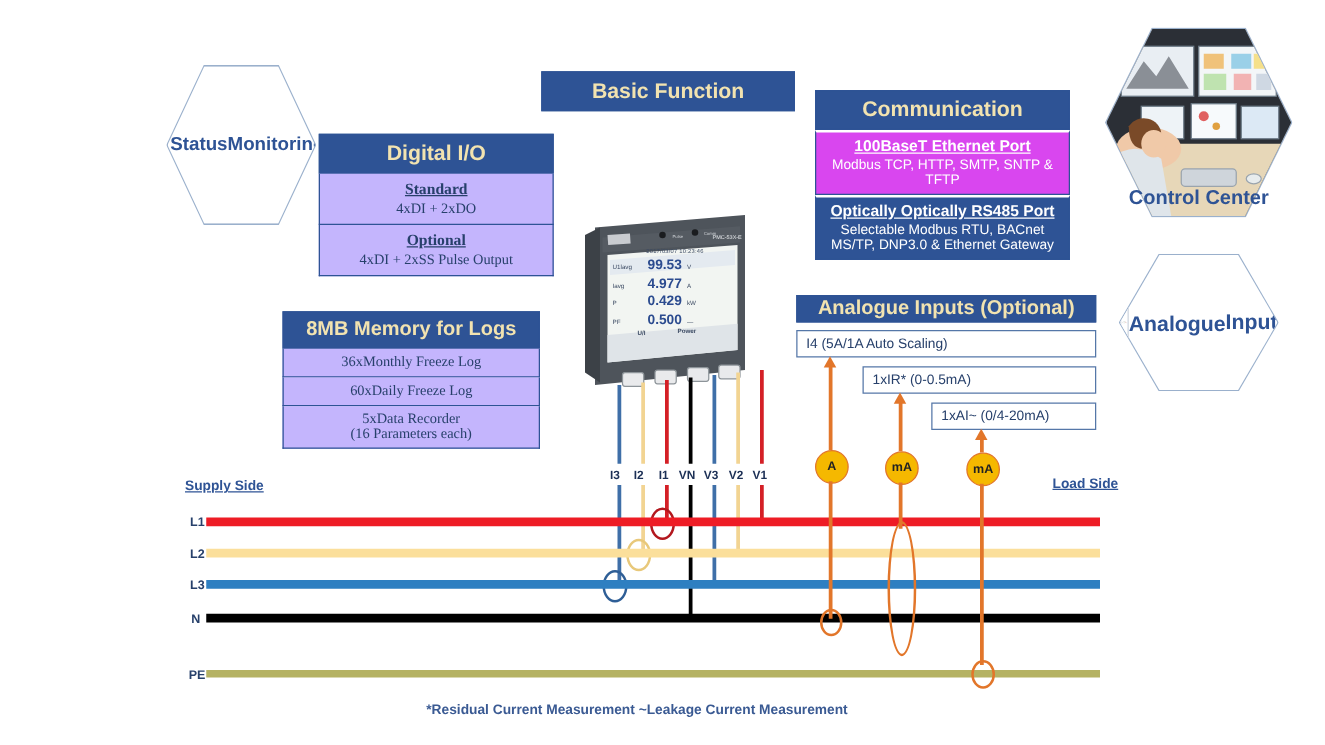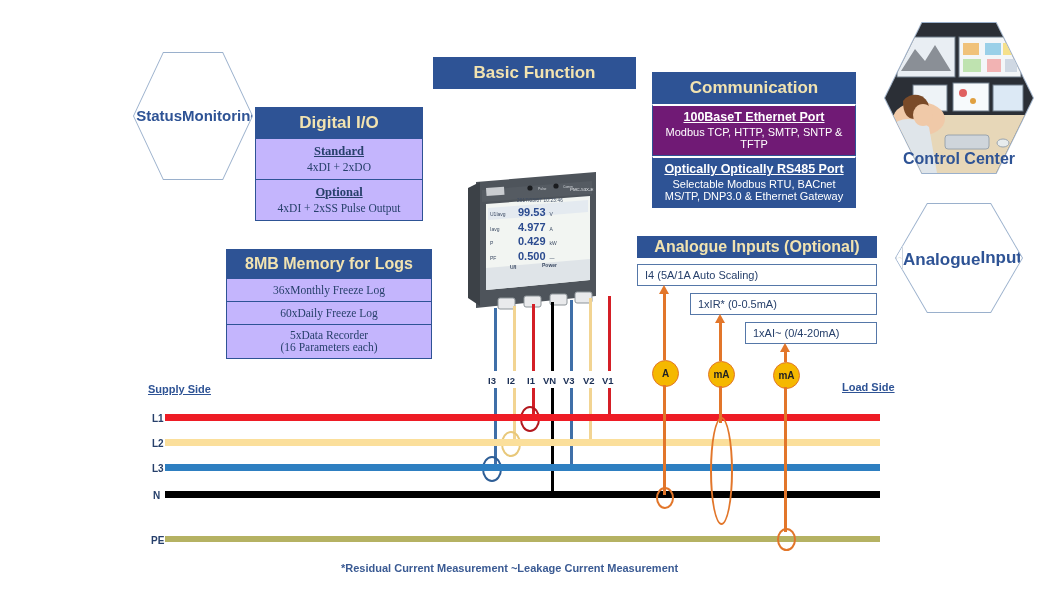--- a/index.html
+++ b/index.html
@@ -62,39 +62,39 @@
       <path d="M5.5 6 a10 10 0 0 0 0 13" fill="none" stroke="#cc1111" stroke-width="1.8"></path>
       <path d="M26 8 a7 7 0 0 1 0 9" fill="none" stroke="#cc1111" stroke-width="1.8"></path>
       <path d="M28.5 6 a10 10 0 0 1 0 13" fill="none" stroke="#cc1111" stroke-width="1.8"></path>
     </svg>
   </div>
   <div class="hex-label" style="font-size:15px;">Status</div>
   <div class="hex-label" style="font-size:15px;">Monitoring</div>
   <div class="hex-label" style="font-size:15px;">&amp; Control</div>
 </div>
 
-<div class="panel" style="left:255px;top:107px;width:168px;">
+<div class="panel" style="left:255px;top:107px;width:188px;">
   <div class="panel-head" style="font-size:17px;padding:5px 0;">Digital I/O</div>
   <div class="panel-row" style="padding:5px 0 6px;">
     <div style="font-size:12.5px;font-weight:bold;text-decoration:underline;">Standard</div>
     <div style="font-size:11.5px;margin-top:2px;">4xDI + 2xDO</div>
   </div>
   <div class="panel-row" style="padding:5px 0 6px;">
     <div style="font-size:12.5px;font-weight:bold;text-decoration:underline;">Optional</div>
     <div style="font-size:11.5px;margin-top:2px;">4xDI + 2xSS Pulse Output</div>
   </div>
 </div>
 
 <div class="panel" style="left:433px;top:57px;width:203px;">
   <div class="panel-head" style="font-size:17px;padding:5px 0;">Basic Function</div>
 </div>
 
 <div class="panel" style="left:652px;top:72px;width:204px;">
   <div class="panel-head" style="font-size:17px;padding:5px 0;">Communication</div>
-  <div style="background:#701a75;border:1px solid #2e5395;border-top:2px solid #fff;
+  <div style="background:#d946ef;border:1px solid #2e5395;border-top:2px solid #fff;
               color:#fff;text-align:center;padding:4px 0 5px;box-sizing:border-box;">
     <div style="font-size:12.5px;font-weight:bold;text-decoration:underline;">100BaseT Ethernet Port</div>
     <div style="font-size:11px;margin-top:2px;">Modbus TCP, HTTP, SMTP, SNTP &amp; TFTP</div>
   </div>
   <div style="background:#2e5395;border:1px solid #2e5395;border-top:2px solid #fff;
               color:#fff;text-align:center;padding:4px 0 5px;box-sizing:border-box;">
     <div style="font-size:12.5px;font-weight:bold;text-decoration:underline;">Optically Optically RS485 Port</div>
     <div style="font-size:11px;margin-top:2px;">Selectable Modbus RTU, BACnet</div>
     <div style="font-size:11px;">MS/TP, DNP3.0 &amp; Ethernet Gateway</div>
   </div>

